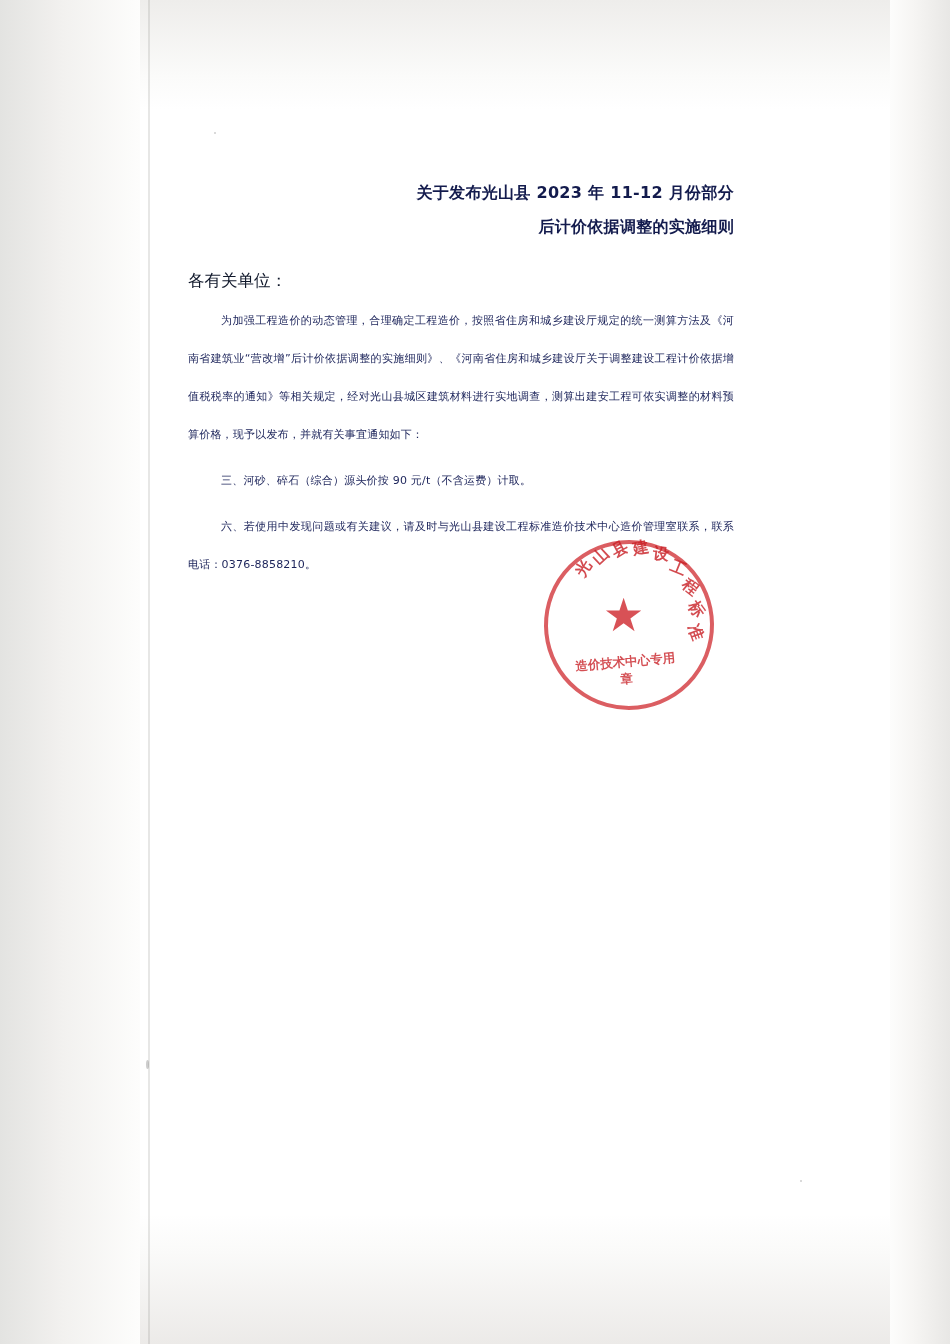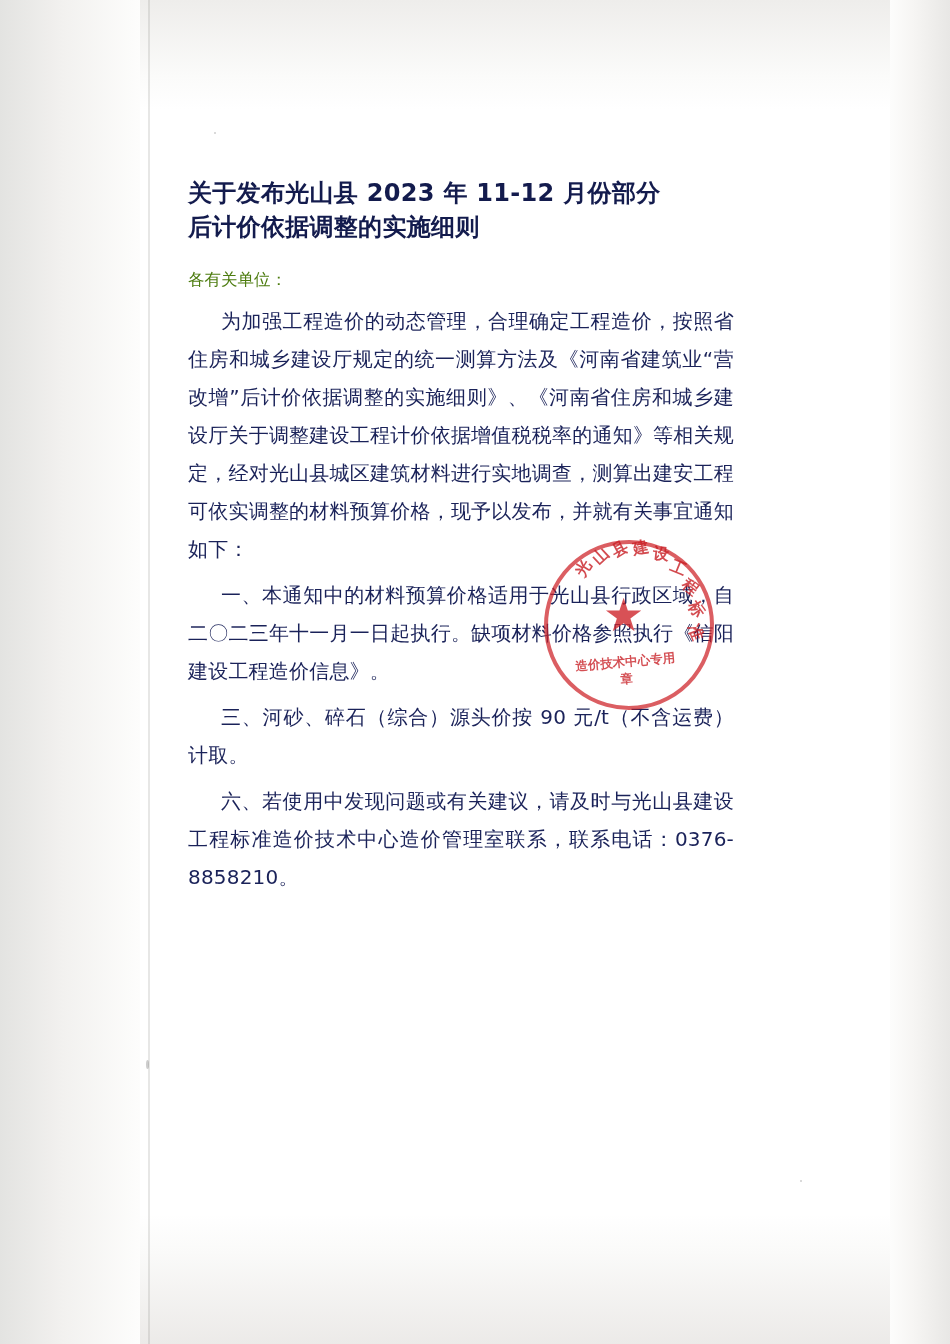--- a/index.html
+++ b/index.html
@@ -61,40 +61,40 @@
 
   
   #doc-body {
     position: absolute;
     left: 188px;
     top: 176px;
     width: 546px;
   }
 
   .doc-title {
-    text-align: left;
+    text-align: right;
     font-family: "DejaVu Sans", sans-serif;
     font-weight: bold;
-    font-size: 24px;
+    font-size: 16px;
     line-height: 34px;
     color: #131b4d;
     letter-spacing: 0.3px;
   }
 
   .salutation {
     margin-top: 22px;
     font-size: 16.5px;
     line-height: 28px;
-    color: #4d7c0f;
-    font-family: Liberation Serif, serif;
+    color: #0f172a;
+    font-family: Liberation Sans, sans-serif;
   }
 
   .para {
     margin-top: 8px;
-    font-size: 20px;
+    font-size: 11px;
     line-height: 38px;
     color: #1a2259;
     text-align: justify;
     text-justify: inter-ideograph;
     text-indent: 33px;
     font-family: "DejaVu Sans", sans-serif;
     letter-spacing: 0.2px;
   }
 
   
@@ -163,21 +163,20 @@
 
   <div id="doc-body">
     <div class="doc-title">
       <div>关于发布光山县 2023 年 11-12 月份部分</div>
       <div>后计价依据调整的实施细则</div>
     </div>
 
     <div class="salutation">各有关单位：</div>
 
     <div class="para">为加强工程造价的动态管理，合理确定工程造价，按照省住房和城乡建设厅规定的统一测算方法及《河南省建筑业“营改增”后计价依据调整的实施细则》、《河南省住房和城乡建设厅关于调整建设工程计价依据增值税税率的通知》等相关规定，经对光山县城区建筑材料进行实地调查，测算出建安工程可依实调整的材料预算价格，现予以发布，并就有关事宜通知如下：</div>
-    <div class="para">一、本通知中的材料预算价格适用于光山县行政区域，自二〇二三年十一月一日起执行。缺项材料价格参照执行《信阳建设工程造价信息》。</div>
     <div class="para">三、河砂、碎石（综合）源头价按 90 元/t（不含运费）计取。</div>
     <div class="para">六、若使用中发现问题或有关建议，请及时与光山县建设工程标准造价技术中心造价管理室联系，联系电话：0376-8858210。</div>
   </div>
 
   <div id="seal">
     <div class="seal-ring"></div>
     <div class="seal-star">★</div>
     <div class="seal-text-top">
       <span class="seal-char" style="left:36px; top:22px; transform:rotate(-58deg);">光</span>
       <span class="seal-char" style="left:53px; top:10px; transform:rotate(-43deg);">山</span>

